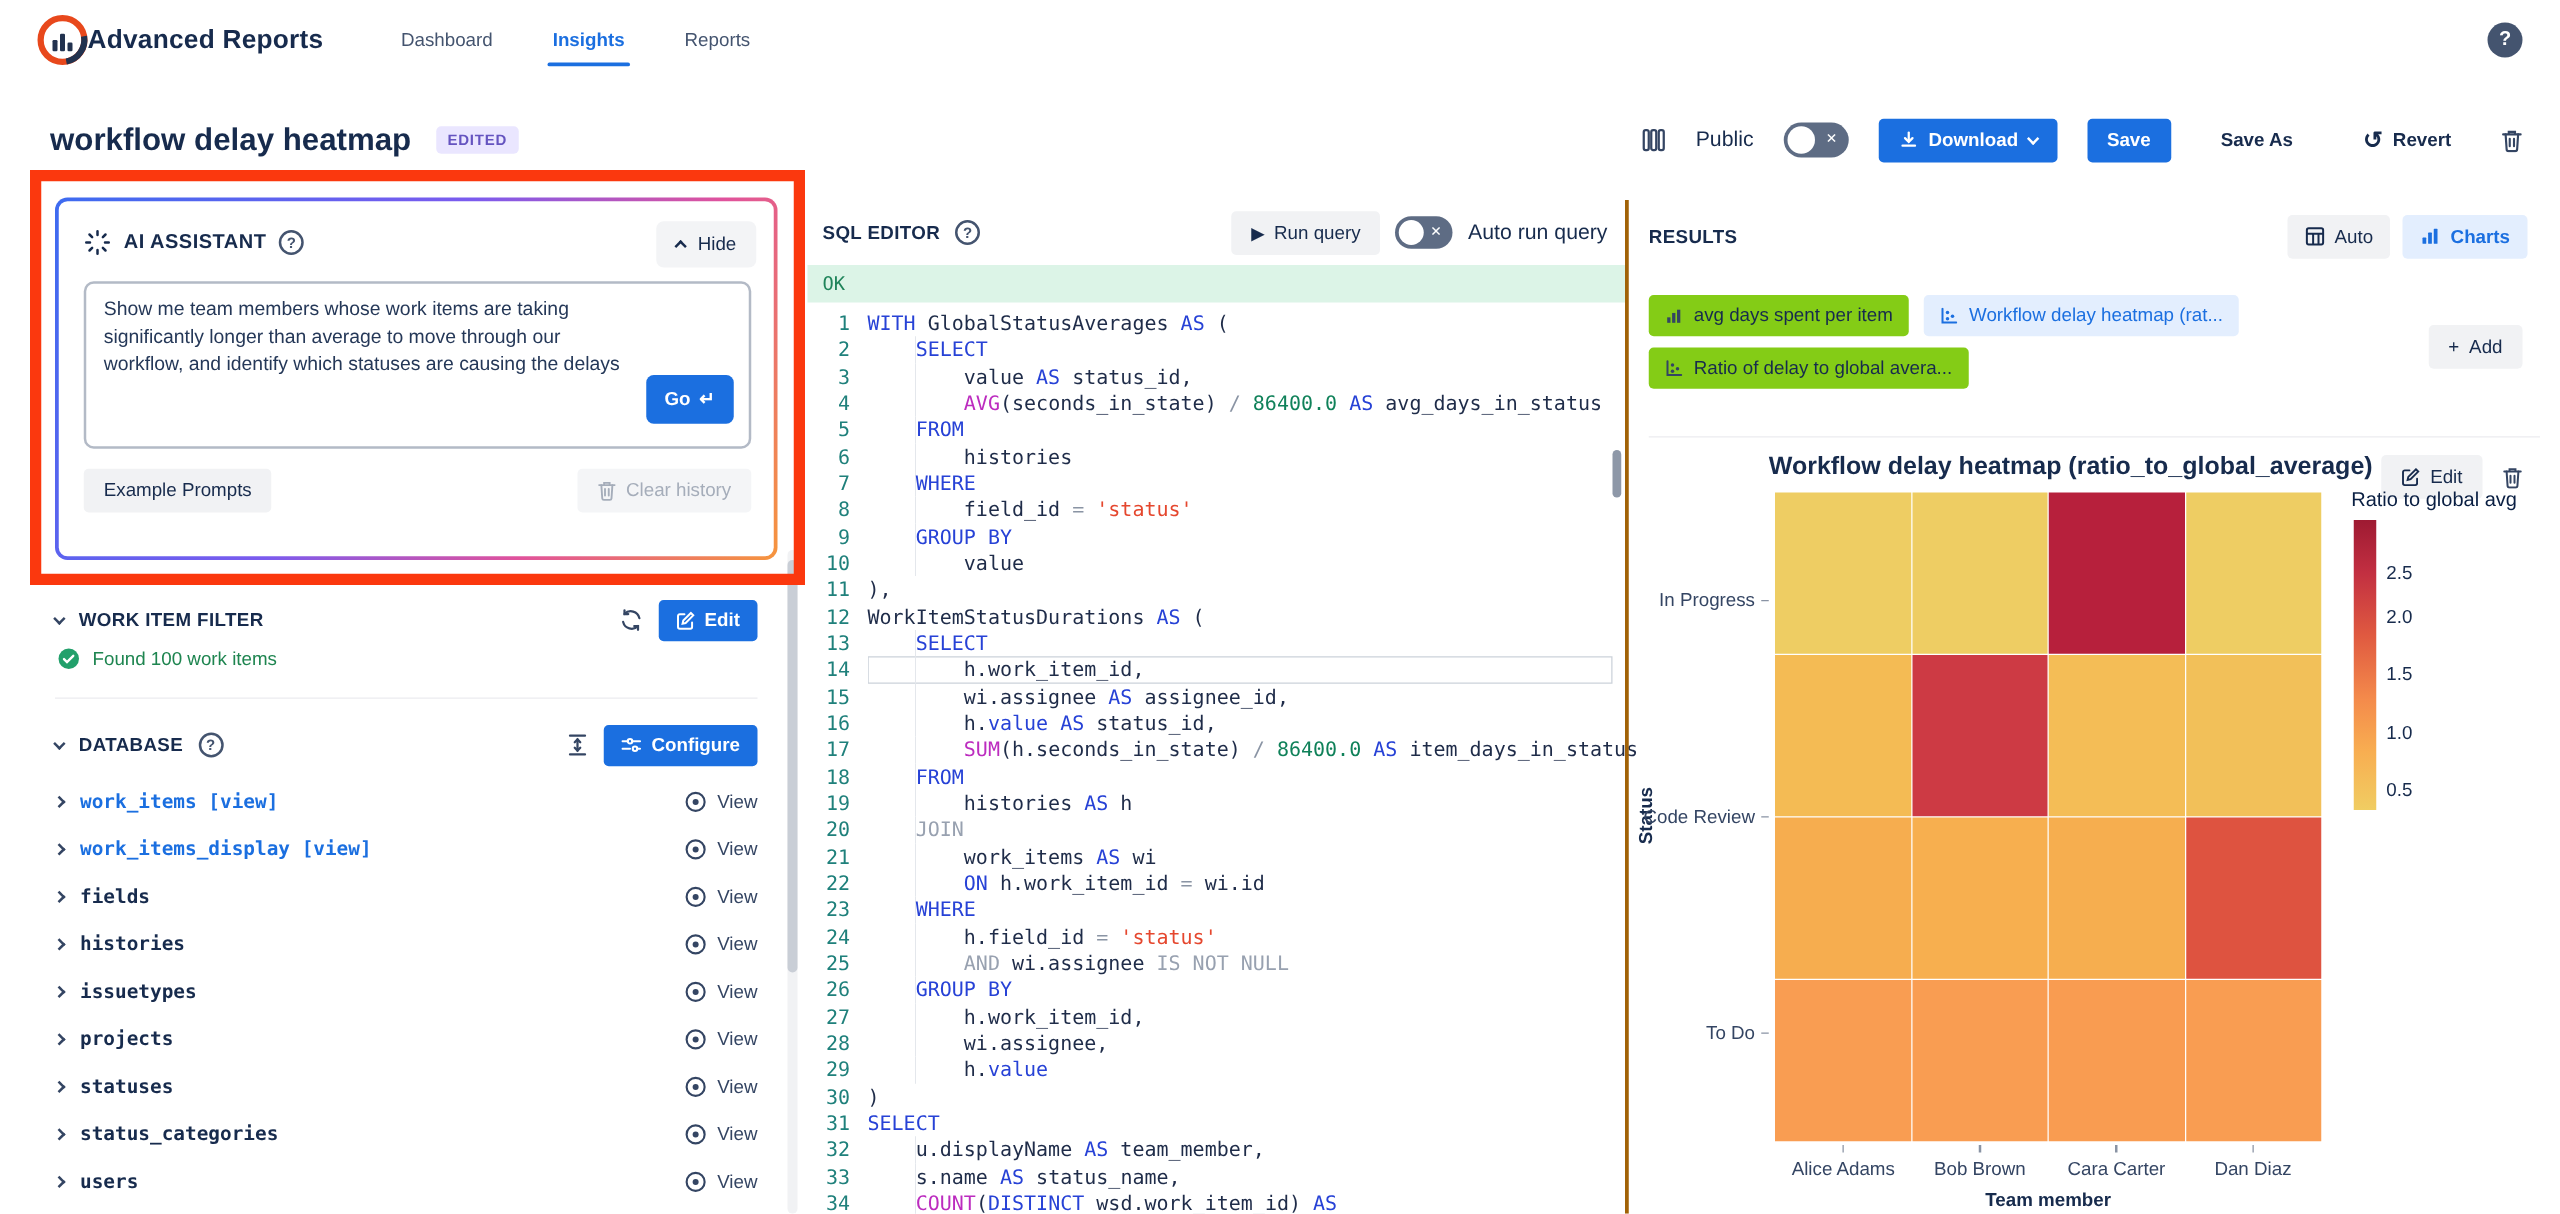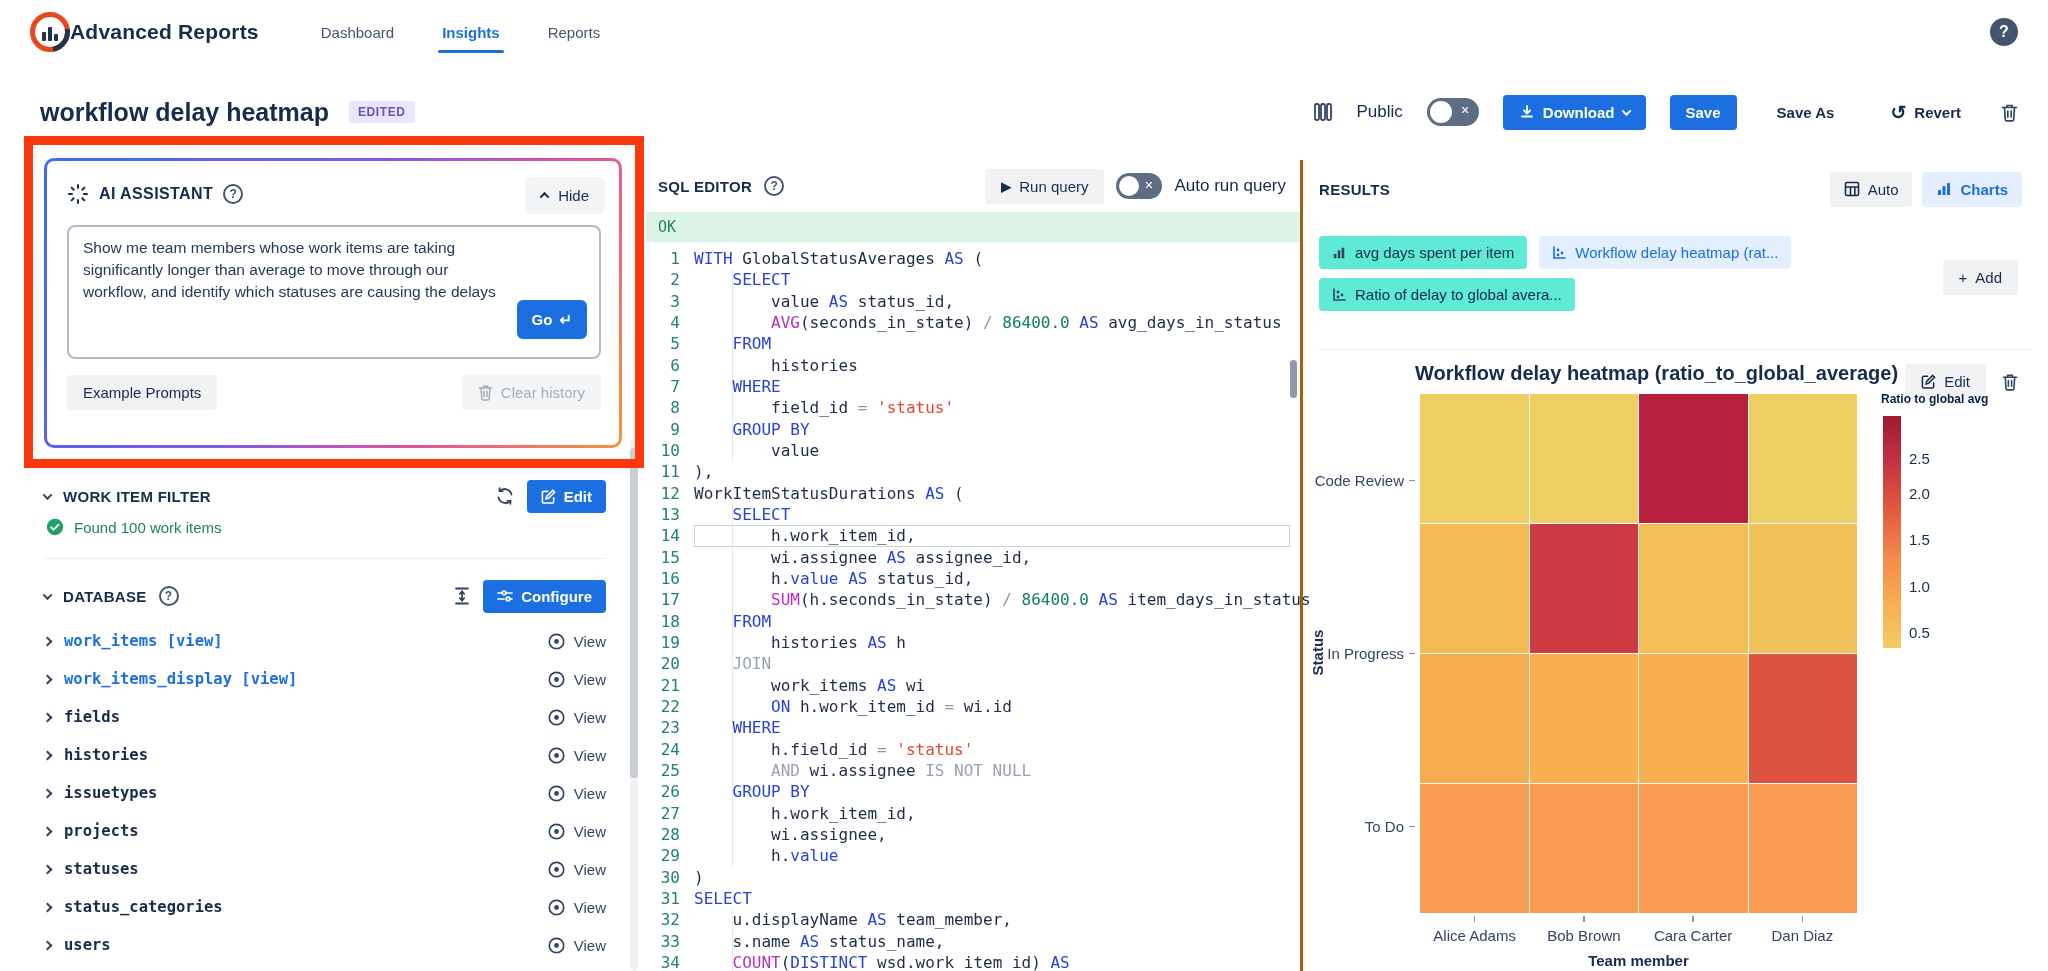--- a/index.html
+++ b/index.html
@@ -124,21 +124,21 @@
   
   .results-panel { position: absolute; left: 1300px; top: 160px; width: 748px; height: 811px;
                    border-left: 3px solid #a16207; }
   .res-header { position: absolute; left: 16px; right: 26px; top: 8px; height: 42px;
                 display: flex; align-items: center; }
   .res-title { font-size: 15px; font-weight: bold; letter-spacing: .3px; }
   .res-header .btn { padding: 9px 14px; }
   .btn-active-blue { background: #e3eefe; color: #1b6fe0; }
   .tabs-area { position: absolute; left: 16px; top: 76px; right: 26px; }
   .tab-row { display: flex; gap: 12px; margin-bottom: 9px; }
-  .tab { display: inline-flex; align-items: center; gap: 9px; background: #5eead4;
+  .tab { display: inline-flex; align-items: center; gap: 9px; background: #84cc16;
          color: #172b4d; font-size: 15px; padding: 8px 13px; border-radius: 4px; cursor: pointer; }
   .tab.active { background: #e3eefe; color: #1b6fe0; }
   .add-btn { position: absolute; right: 30px; top: 100px; }
   .res-divider { position: absolute; left: 16px; right: 16px; top: 189px; height: 1px;
                  background: #ebecf0; }
   .chart-tools { position: absolute; right: 30px; top: 204px; display: flex;
                  align-items: center; gap: 16px; }
   .chart-title { position: absolute; left: 112px; top: 202px; font-size: 20px;
                  font-weight: bold; color: #172b4d; }
   .plot { position: absolute; left: 117px; top: 234px; width: 437px; height: 519px;
@@ -151,22 +151,22 @@
   .ylabels span::after { content: ""; width: 6px; height: 1.5px; background: #8993a4;
              margin-left: 5px; }
   .xlabels { position: absolute; left: 117px; top: 756px; width: 437px; display: flex; }
   .xlabels span { flex: 1; text-align: center; font-size: 15px; color: #344563; }
   .xlabels span::before { content: ""; display: block; width: 1.5px; height: 6px;
              background: #8993a4; margin: 0 auto 5px; }
   .xaxis-title { position: absolute; left: 117px; top: 792px; width: 437px; text-align: center;
              font-size: 15px; font-weight: bold; }
   .yaxis-title { position: absolute; left: -16px; top: 484px; width: 60px; text-align: center;
              transform: rotate(-90deg); font-size: 15px; font-weight: bold; }
-  .legend-title { position: absolute; left: 578px; top: 232px; font-size: 12px;
-             font-weight: bold; color: #091e42; }
+  .legend-title { position: absolute; left: 578px; top: 232px; font-size: 16px;
+             font-weight: normal; color: #091e42; }
   .legend-bar { position: absolute; left: 580px; top: 256px; width: 18px; height: 232px;
              background: linear-gradient(#9e1a32 0%, #c22f41 18%, #e05a40 40%,
                           #f48b4b 62%, #f8ae51 80%, #f0cd62 100%); }
   .legend-tick { position: absolute; left: 606px; font-size: 15px; color: #172b4d; }
 
   .icon-svg { flex: none; display: inline-flex; }
   svg { display: block; }
 </style>
 </head>
 <body>
@@ -594,22 +594,22 @@
             <path d="M6 4V2.5h5V4"></path>
             <path d="M3.5 4.5l.8 12a1.5 1.5 0 001.5 1.4h5.4a1.5 1.5 0 001.5-1.4l.8-12"></path>
             <path d="M6.8 8v6M10.2 8v6"></path>
         </svg>
       </span>
     </div>
 
     <div class="chart-title">Workflow delay heatmap (ratio_to_global_average)</div>
     <div class="yaxis-title">Status</div>
     <div class="ylabels">
+        <span>In Progress</span>
         <span>Code Review</span>
-        <span>In Progress</span>
         <span>To Do</span>
       </div>
     <div class="plot">
         <div title="Code Review / Alice Adams: 0.6" style="background: rgb(238, 205, 99);"></div>
         <div title="Code Review / Bob Brown: 0.6" style="background: rgb(238, 205, 99);"></div>
         <div title="Code Review / Cara Carter: 2.7" style="background: rgb(183, 32, 60);"></div>
         <div title="Code Review / Dan Diaz: 0.6" style="background: rgb(238, 205, 99);"></div>
         <div title="In Progress / Alice Adams: 0.85" style="background: rgb(244, 187, 84);"></div>
         <div title="In Progress / Bob Brown: 2.35" style="background: rgb(205, 58, 68);"></div>
         <div title="In Progress / Cara Carter: 0.85" style="background: rgb(244, 189, 86);"></div>

